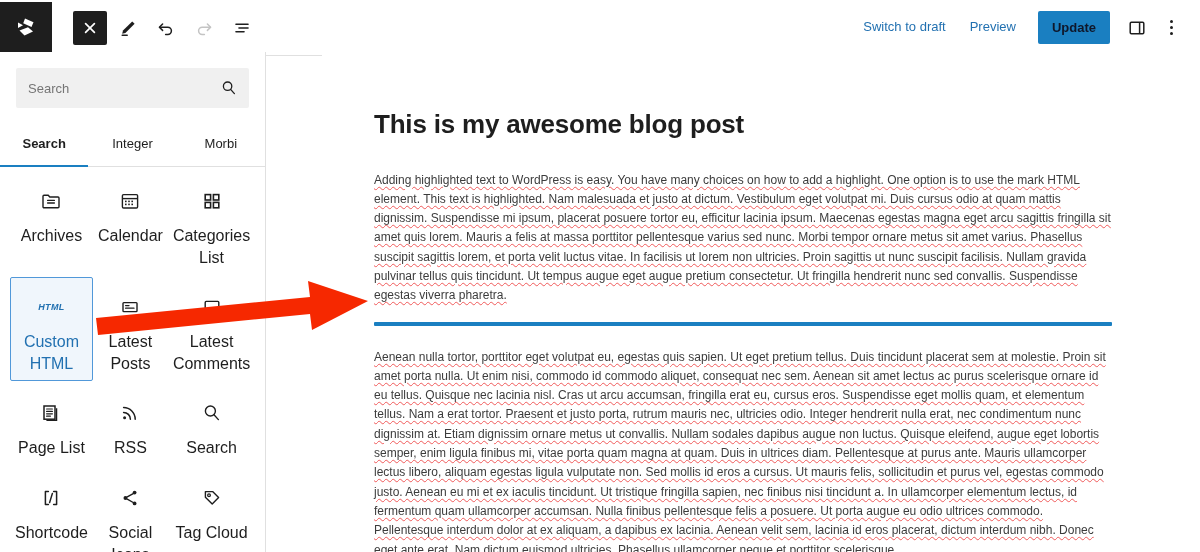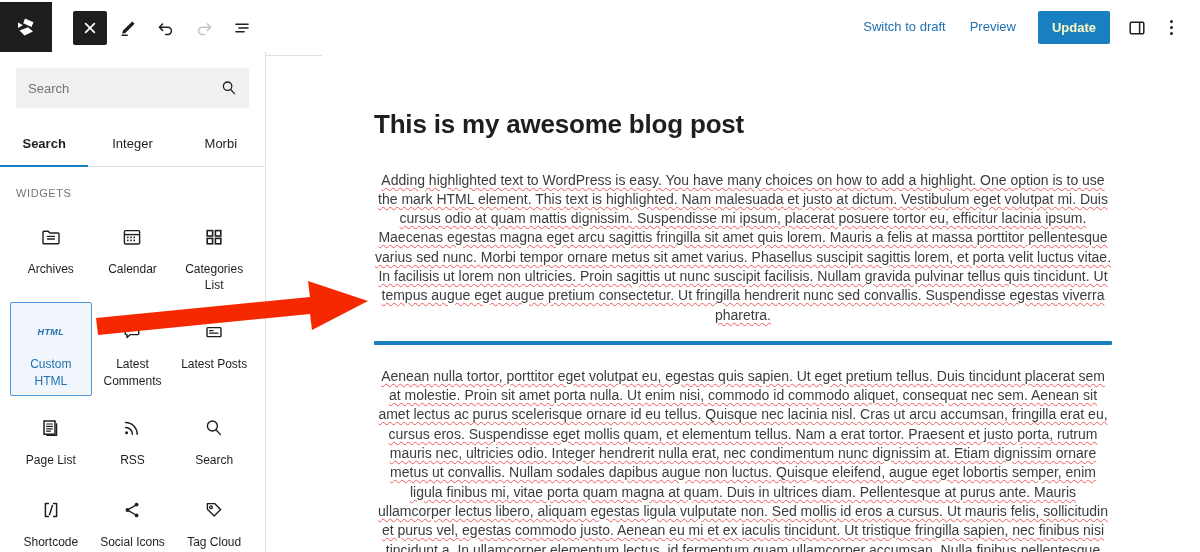--- a/index.html
+++ b/index.html
@@ -33,21 +33,21 @@
     border-radius: 2px; background: transparent; border: none;
   }
   .tb-btn.boxed { background: #1e1e1e; border-radius: 2px; }
   .tb-spacer { flex: 1 1 auto; }
   .tb-right { display: flex; align-items: center; gap: 0px; padding-right: 12px; }
   .link-btn {
     font-size: 13px; color: #2271b1; background: none; border: none;
     padding: 8px 12px; white-space: nowrap; line-height: 1.3;
   }
   .update-btn {
-    font-size: 13px; font-weight: bold; color: #fef9c3;
+    font-size: 13px; font-weight: bold; color: #0f172a;
     background: #1a7fc1; border: none; border-radius: 2px;
     padding: 9px 14px; margin: 0 10px; white-space: nowrap;
   }
   .icon-btn {
     width: 34px; height: 34px; border: none; background: none;
     display: flex; align-items: center; justify-content: center;
   }
   .kebab { display: flex; flex-direction: column; gap: 3px; align-items: center; }
   .kebab i { width: 3px; height: 3px; background: #1e1e1e; border-radius: 50%; display: block; }
 
@@ -106,21 +106,21 @@
     padding: 14px 4px 6px 4px;
     border: 1px solid transparent; border-radius: 2px;
     background: transparent;
     min-height: 80px;
   }
   .widget .w-ico {
     height: 30px; display: flex; align-items: center; justify-content: center;
     color: #1e1e1e;
   }
   .widget .w-lbl {
-    margin-top: 9px; font-size: 12px; color: #1e1e1e;
+    margin-top: 9px; font-size: 16px; color: #1e1e1e;
     text-align: center; line-height: 1.35;
   }
   .widget.selected {
     border-color: #5198d9; background: #f0f6fc;
   }
   .widget.selected .w-lbl { color: #2271b1; }
   .widget.selected .w-ico { color: #2271b1; }
   .html-badge { font-size: 9px; font-weight: bold; letter-spacing: .4px; color: #2271b1; font-style: italic; }
 
   
@@ -128,22 +128,22 @@
     position: absolute; top: 52px; left: 322px;
     width: 990px; height: 500px;
     background: #fff; overflow: hidden;
   }
   .post { padding: 56px 40px 0 52px; max-width: 830px; }
   .post-title {
     font-size: 26px; font-weight: bold; color: #1e1e1e;
     letter-spacing: -0.2px; line-height: 1.25;
   }
   .para {
-    font-size: 14px; line-height: 19.3px; color: #3c3c3c;
-    margin-top: 30px; text-align: center;
+    font-size: 12px; line-height: 19.3px; color: #3c3c3c;
+    margin-top: 30px; text-align: left;
   }
   .para.second { margin-top: 22px; }
   .sq {
     text-decoration: underline;
     text-decoration-style: wavy;
     text-decoration-color: #f05a5a;
     text-decoration-thickness: 1px;
     text-underline-offset: 2px;
   }
   .insert-line {
@@ -241,21 +241,20 @@
         </span>
       </div>
     </div>
 
     <div class="tabs">
       <button class="tab active">Search</button>
       <button class="tab">Integer</button>
       <button class="tab">Morbi</button>
     </div>
 
-    <div class="section-title">WIDGETS</div>
 
     <div class="widget-grid">
 
       <button class="widget">
         <span class="w-ico">
           <svg width="22" height="22" viewBox="0 0 22 22" aria-hidden="true">
             <path d="M3 6.2 a1 1 0 0 1 1-1 h4.2 l1.6 1.8 H18 a1 1 0 0 1 1 1 v8.8 a1 1 0 0 1-1 1 H4 a1 1 0 0 1-1-1 Z" fill="none" stroke="#1e1e1e" stroke-width="1.4"></path>
             <path d="M7.6 10.4 H14.4 M7.6 13 H14.4" stroke="#1e1e1e" stroke-width="1.3" stroke-linecap="round"></path>
           </svg>
         </span>
@@ -297,34 +296,34 @@
       <button class="widget selected">
         <span class="w-ico">
           <span class="html-badge">HTML</span>
         </span>
         <span class="w-lbl">Custom HTML</span>
       </button>
 
       <button class="widget">
         <span class="w-ico">
           <svg width="22" height="22" viewBox="0 0 22 22" aria-hidden="true">
-            <path d="M4.2 6.4 a1 1 0 0 1 1-1 h11.6 a1 1 0 0 1 1 1 v6.2 a1 1 0 0 1-1 1 H9.4 L6 16.6 V13.6 H5.2 a1 1 0 0 1-1-1 Z" fill="none" stroke="#1e1e1e" stroke-width="1.4" stroke-linejoin="round"></path>
-          </svg>
-        </span>
-        <span class="w-lbl">Latest Comments</span>
-      </button>
-
-      <button class="widget">
-        <span class="w-ico">
-          <svg width="22" height="22" viewBox="0 0 22 22" aria-hidden="true">
             <rect x="4" y="6.6" width="14" height="9" rx="0.8" fill="none" stroke="#1e1e1e" stroke-width="1.4"></rect>
             <path d="M6.6 9.6 H10 M6.6 12.2 H15" stroke="#1e1e1e" stroke-width="1.3" stroke-linecap="round"></path>
           </svg>
         </span>
         <span class="w-lbl">Latest Posts</span>
+      </button>
+
+      <button class="widget">
+        <span class="w-ico">
+          <svg width="22" height="22" viewBox="0 0 22 22" aria-hidden="true">
+            <path d="M4.2 6.4 a1 1 0 0 1 1-1 h11.6 a1 1 0 0 1 1 1 v6.2 a1 1 0 0 1-1 1 H9.4 L6 16.6 V13.6 H5.2 a1 1 0 0 1-1-1 Z" fill="none" stroke="#1e1e1e" stroke-width="1.4" stroke-linejoin="round"></path>
+          </svg>
+        </span>
+        <span class="w-lbl">Latest Comments</span>
       </button>
 
       <button class="widget">
         <span class="w-ico">
           <svg width="22" height="22" viewBox="0 0 22 22" aria-hidden="true">
             <rect x="4" y="4" width="11" height="13.2" fill="none" stroke="#1e1e1e" stroke-width="1.5"></rect>
             <path d="M16.6 6.2 V18.4 H6.4" fill="none" stroke="#1e1e1e" stroke-width="1.3"></path>
             <path d="M6.6 7 H12.4 M6.6 9.4 H12.4 M6.6 11.8 H12.4 M6.6 14.2 H10.4" stroke="#1e1e1e" stroke-width="1.2" stroke-linecap="round"></path>
           </svg>
         </span>

